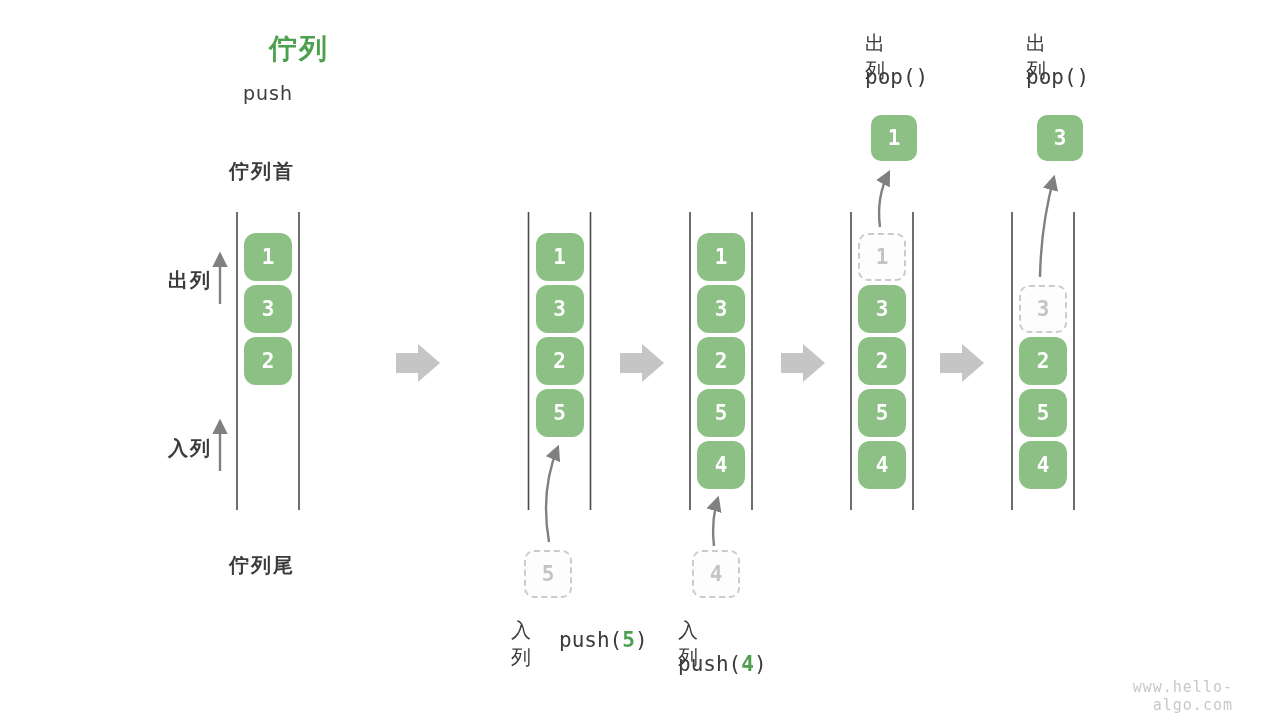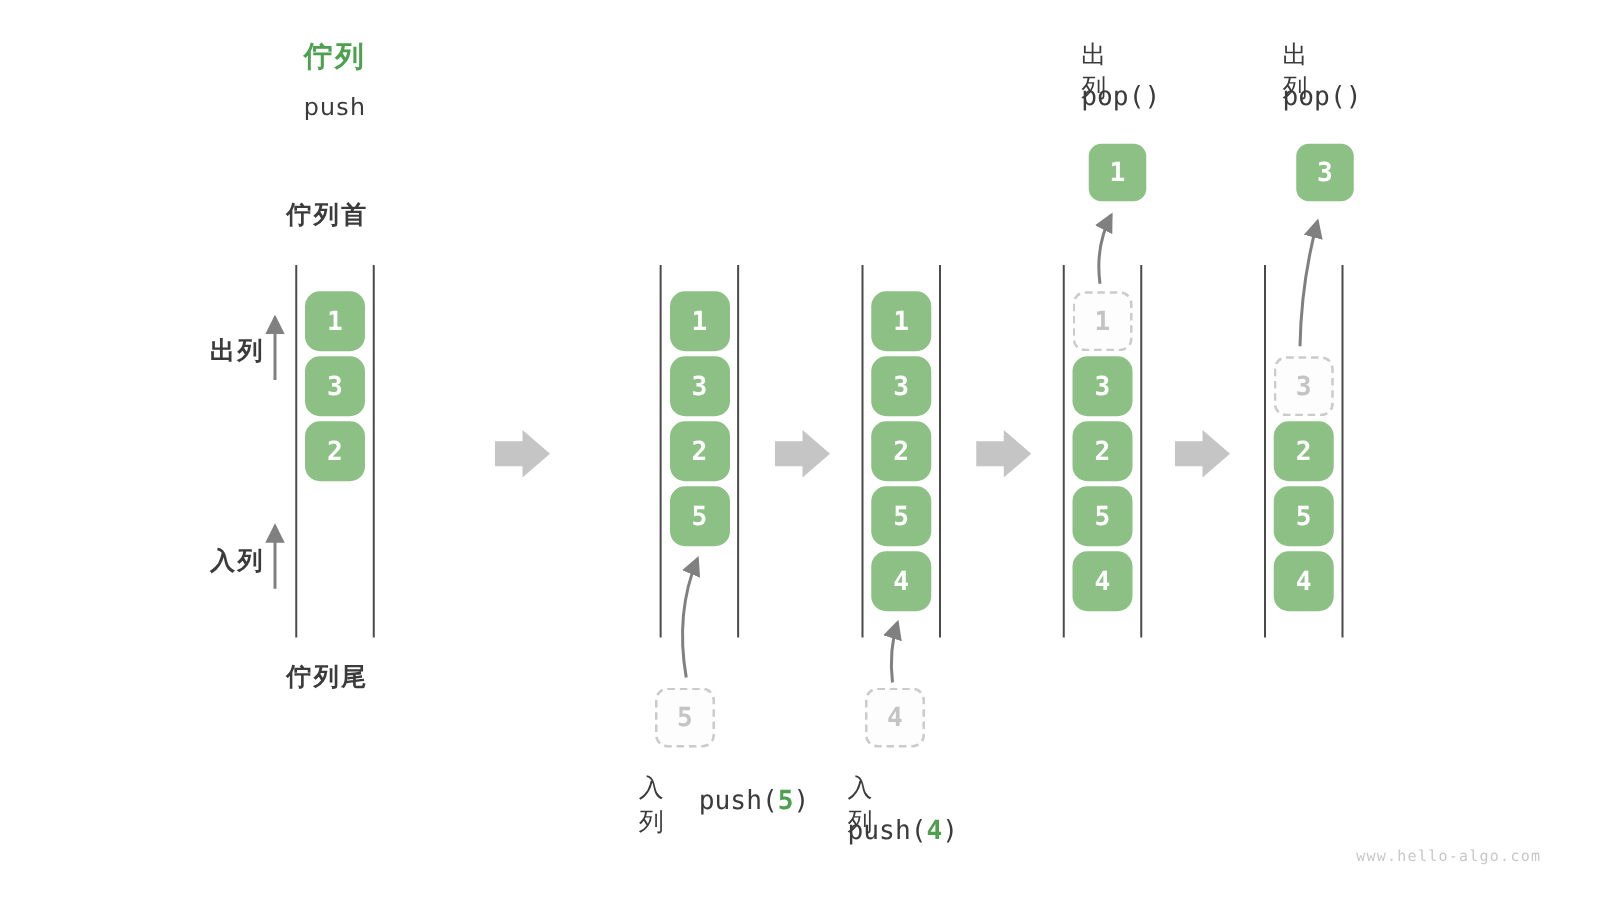--- a/index.html
+++ b/index.html
@@ -8,41 +8,41 @@
     font-family:"DejaVu Sans","Liberation Sans",sans-serif;
     overflow:hidden;
   }
   #arrow-layer{position:absolute;left:0;top:0;width:1280px;height:720px;}
   .wall{stroke:var(--wall,#4a4a4a);stroke-width:1.6;}
   .block-arrow{fill:var(--block-arrow,#c5c5c5);}
   .thin-arrow{stroke:var(--thin-arrow,#808080);stroke-width:2.4;fill:none;}
   .ah{fill:var(--thin-arrow,#808080);}
 
   .abs{position:absolute;}
-  .title-zh{font-size:23px;font-weight:bold;color:var(--title-green,#4ca04e);letter-spacing:2px;}
+  .title-zh{font-size:28px;font-weight:bold;color:var(--title-green,#4ca04e);letter-spacing:2px;text-align:right;}
   .title-en{font-size:19px;color:var(--text-dark,#3b3b3b);margin-top:14px;letter-spacing:1px;}
   .zh-bold{font-size:20px;font-weight:bold;color:var(--text-dark,#3b3b3b);letter-spacing:2px;}
   .zh-reg{font-size:20px;color:var(--text-dark,#3b3b3b);letter-spacing:2px;}
   .code{font-family:"DejaVu Sans Mono","Liberation Mono",monospace;font-size:21px;color:var(--text-dark,#3b3b3b);}
   .code .arg{color:var(--code-green,#4e9f50);font-weight:bold;}
 
   .qbox{
     width:48px;height:48px;border-radius:12px;background:var(--item-green,#8cc084);
     color:#fff;font-family:"DejaVu Sans Mono","Liberation Mono",monospace;
     font-size:21px;font-weight:bold;text-align:center;line-height:48px;
     position:absolute;box-sizing:border-box;
   }
   .qbox.small{width:46px;height:46px;line-height:46px;border-radius:10px;}
   .qbox.dashed{
     background:#fdfdfd;border:2px dashed var(--dashed-border,#cbcbcb);
     color:var(--dashed-text,#c4c4c4);border-radius:10px;line-height:44px;
   }
   .watermark{
     font-family:"DejaVu Sans Mono","Liberation Mono",monospace;
-    font-size:12px;color:var(--watermark,#c8c8c8);letter-spacing:1px;
+    font-size:15px;color:var(--watermark,#c8c8c8);letter-spacing:1px;
   }
 </style>
 </head>
 <body>
 
 <div id="canvas">
 
   <svg id="arrow-layer" width="1280" height="720" viewBox="0 0 1280 720" xmlns="http://www.w3.org/2000/svg">
     <defs>
       <marker id="ah" viewBox="0 0 10 10" refX="8.5" refY="5" markerWidth="6.5" markerHeight="6.5" orient="auto-start-reverse">
@@ -78,21 +78,21 @@
     <path class="thin-arrow" d="M880,227 Q876,197 889,172" marker-end="url(#ah)"></path>
     <path class="thin-arrow" d="M1040,277 Q1041,225 1054,177" marker-end="url(#ah)"></path>
   </svg>
 
   <div class="abs" style="left:207px;top:30px;width:122px;text-align:center;">
     <div class="title-zh">佇列</div>
     <div class="title-en">push</div>
   </div>
 
   <div class="abs zh-bold" style="left:229px;top:158px;text-align:center;">佇列首</div>
-  <div class="abs zh-bold" style="left:229px;top:528px;">佇列尾</div>
+  <div class="abs zh-bold" style="left:229px;top:552px;">佇列尾</div>
   <div class="abs zh-bold" style="left:168px;top:267px;">出列</div>
   <div class="abs zh-bold" style="left:168px;top:435px;">入列</div>
 
   <div class="abs watermark" style="left:1075px;top:678px;width:158px;text-align:right;">www.hello-algo.com</div>
 
   <div id="states-root">
       <div class="abs">
         <div class="qbox" style="left: 244px; top: 233px;">1</div>
         <div class="qbox" style="left: 244px; top: 285px;">3</div>
         <div class="qbox" style="left: 244px; top: 337px;">2</div>

